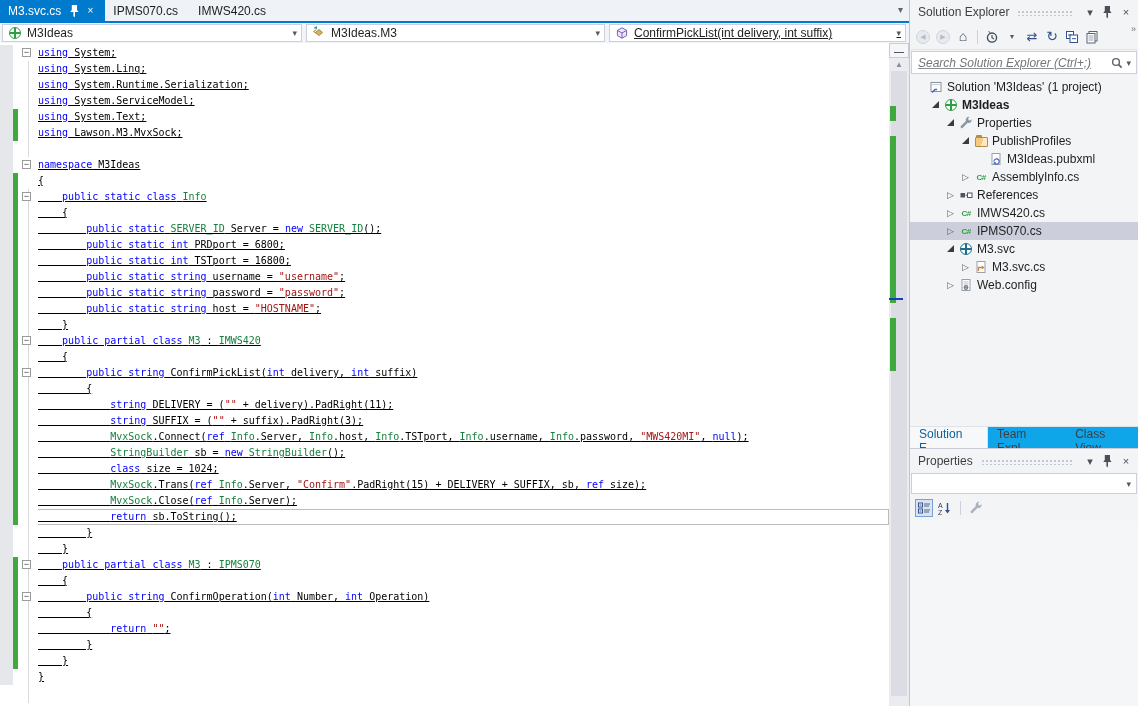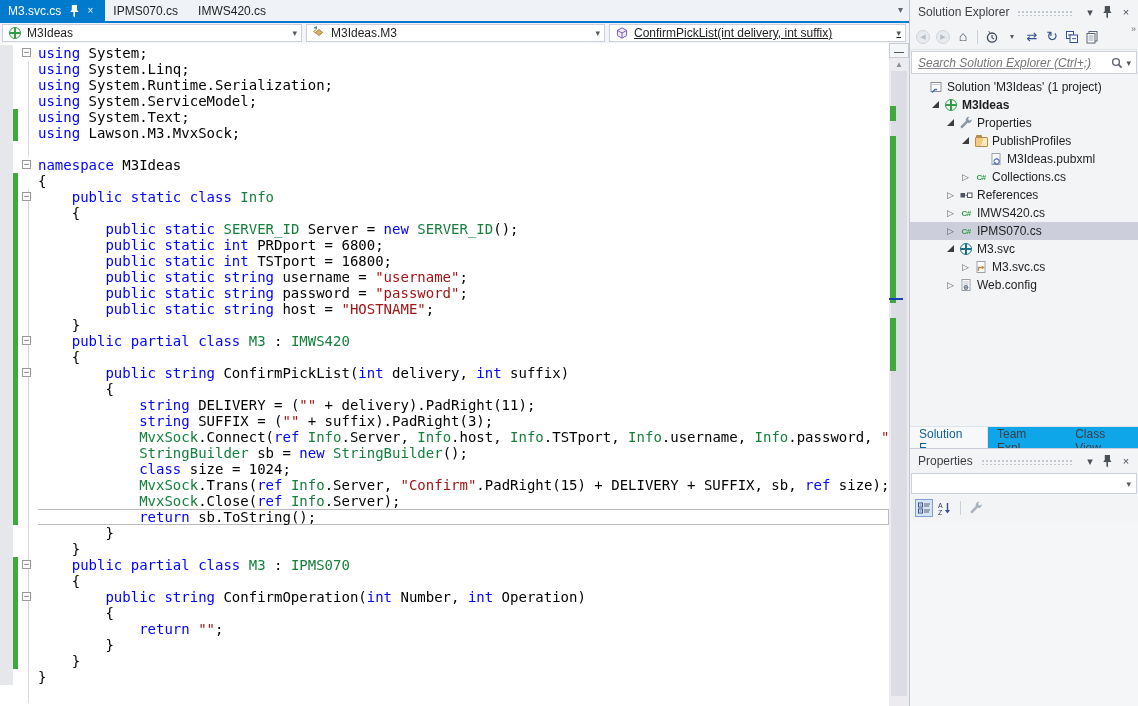--- a/index.html
+++ b/index.html
@@ -28,21 +28,21 @@
 
   
   .editor { flex:1; background:#fff; position:relative; overflow:hidden; }
   .codearea { position:absolute; left:0; top:2px; right:20px; }
   .row { display:flex; height:16px; align-items:stretch; position:relative; }
   .gut { width:13px; background:#e6e7eb; flex:none; }
   .gbar { width:5px; flex:none; }
   .gbar.on { background:#3fa83f; }
   .fold { width:20px; flex:none; position:relative; }
   .fbox { position:absolute; left:4px; top:3px; width:9px; height:9px; border:1px solid #9a9a9a; background:#fff; color:#3a3a3a; font-size:9px; line-height:7px; text-align:center; }
-  pre.code { flex:1; font-family:"DejaVu Sans Mono","Liberation Mono",monospace; font-size:14px; line-height:16px; white-space:pre; color:#000; }
+  pre.code { flex:1; font-family:"DejaVu Sans Mono","Liberation Mono",monospace; font-size:10px; line-height:16px; white-space:pre; color:#000;text-decoration:underline; }
   .row.cur pre.code { border-top:1px solid #bcbcbc; border-bottom:1px solid #bcbcbc; border-right:1px solid #bcbcbc; line-height:14px; }
   .k { color:#0000ff; } .t { color:#15803d; } .s { color:#a31515; }
   .vguide { position:absolute; width:1px; background:#d9d9de; left:28px; }
 
   
   .scrollzone { position:absolute; top:0; right:0; width:20px; bottom:0; background:#ebebf0; }
   .grip { position:absolute; top:0; left:0; right:0; height:15px; background:#f5f6f8; border:1px solid #c9ccd4; text-align:center; }
   .grip .gl { display:block; height:3px; border-bottom:1px solid #55595f; margin:6px 4px 0 4px; }
   .sarrow { position:absolute; top:16px; left:0; right:0; height:12px; color:#8a8e98; font-size:8px; text-align:center; line-height:12px; }
   .thumb { position:absolute; top:28px; bottom:10px; left:2px; right:2px; background:#dcdde4; }
@@ -532,21 +532,21 @@
                 <path d="M4.3 12.3L5 9.8l2.2 1z" fill="#3f64c2"></path>
               </svg>
             </span>
             <span class="tlab">M3Ideas.pubxml</span>
           </div>
           <div class="trow" style="padding-left: 49px;">
             <span class="arr">▷</span>
             <span class="ticn">
               <span class="csbadge">C#</span>
             </span>
-            <span class="tlab">Collections.cs</span>
+            <span class="tlab">AssemblyInfo.cs</span>
           </div>
           <div class="trow" style="padding-left: 34px;">
             <span class="arr">▷</span>
             <span class="ticn">
               <svg class="ic14" viewBox="0 0 14 14">
                 <rect x="1.5" y="5" width="4.5" height="4.5" fill="#4d5560"></rect>
                 <path d="M6.5 7.2h2" stroke="#4d5560"></path>
                 <rect x="8.5" y="5" width="4.5" height="4.5" fill="#fff" stroke="#4d5560"></rect>
               </svg>
             </span>

